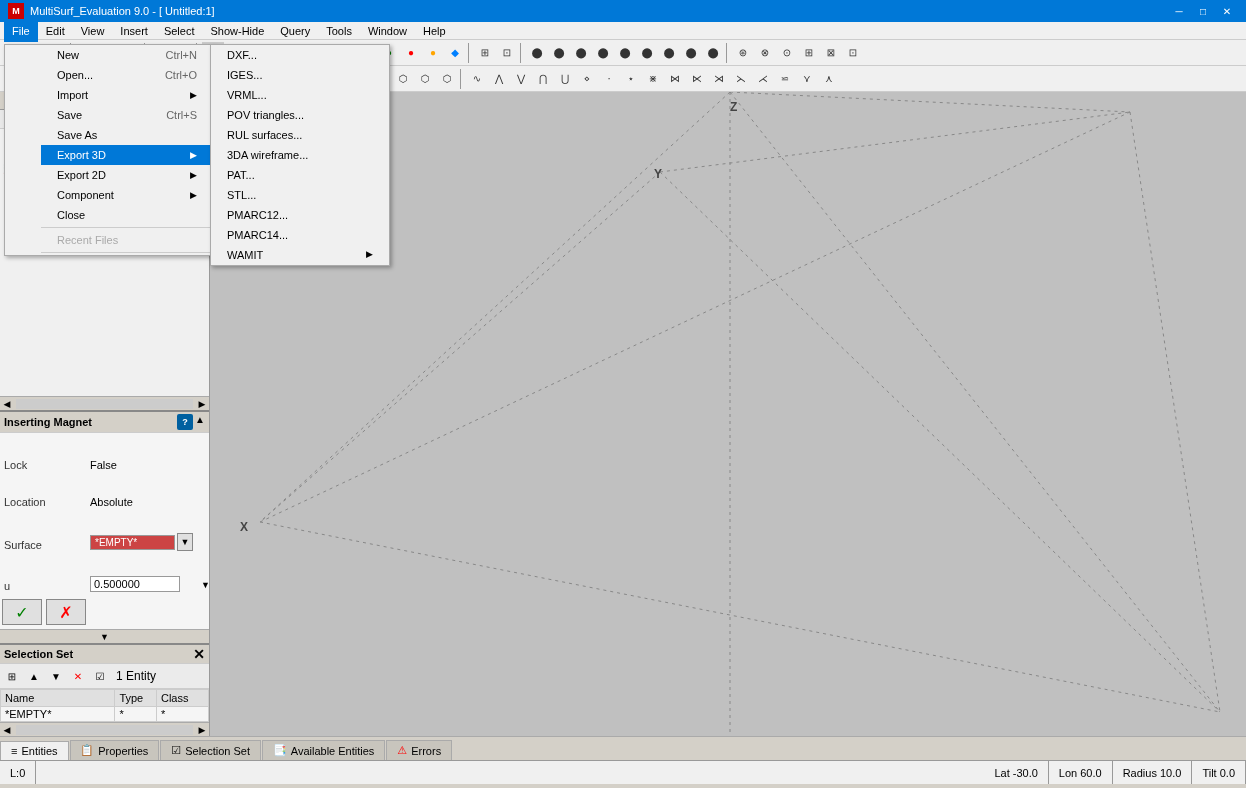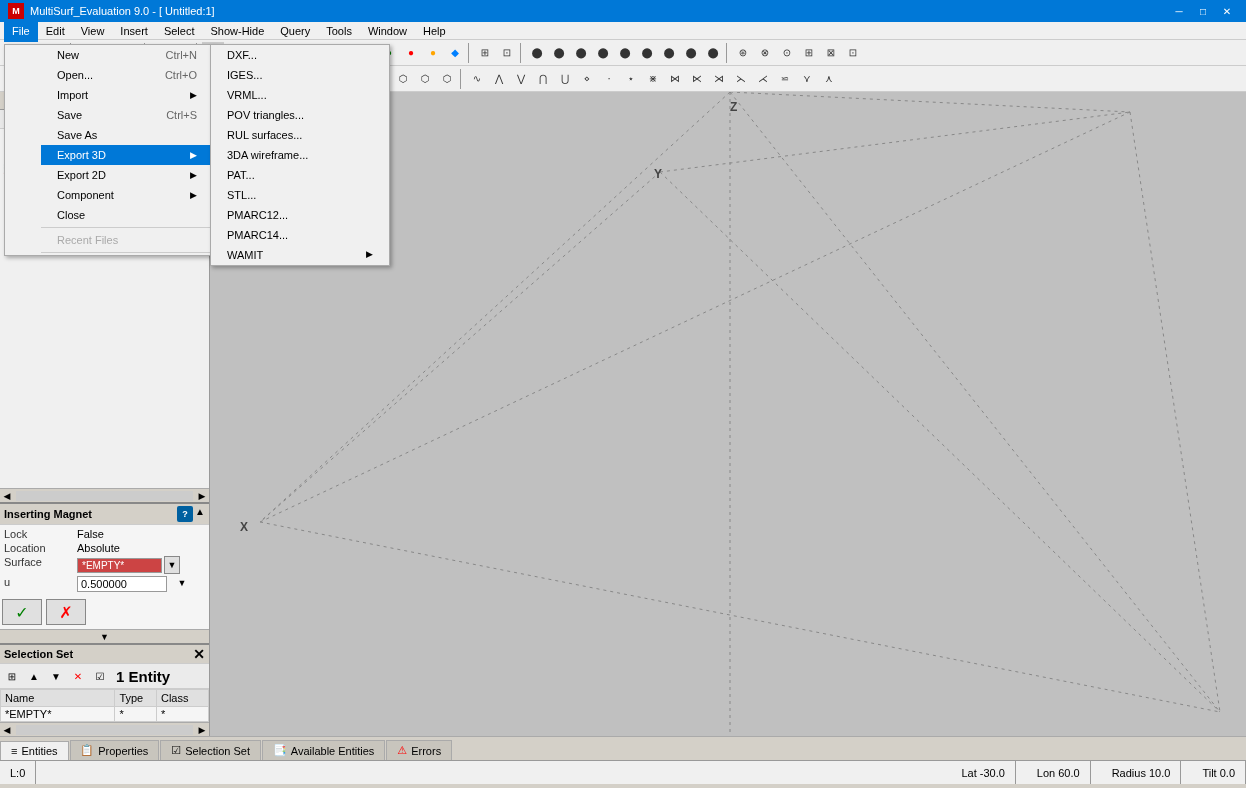--- a/index.html
+++ b/index.html
@@ -21,21 +21,21 @@
     .toolbar-btn { width: 22px; height: 22px; display: flex; align-items: center; justify-content: center; cursor: pointer; border: 1px solid transparent; font-size: 10px; color: #333; flex-shrink: 0; }
     .toolbar-sep { width: 4px; height: 20px; border-left: 1px solid #999; margin: 0 2px; flex-shrink: 0; }
 
     
     #main-area { display: flex; height: calc(788px - 22px - 22px - 26px - 26px - 24px); }
 
     
     #left-panel { width: 210px; background: #f0f0f0; border-right: 1px solid #999; display: flex; flex-direction: column; flex-shrink: 0; }
     .entity-item { display: flex; align-items: center; gap: 4px; padding: 1px 2px; cursor: pointer; white-space: nowrap; }
     .entity-icon { width: 14px; height: 14px; display: inline-flex; align-items: center; justify-content: center; font-size: 9px; color: #555; flex-shrink: 0; }
-    .prop-row { display: flex; align-items: flex-start; padding: 1px 2px; gap: 8px; }
+    .prop-row { display: flex; align-items: flex-end; padding: 1px 2px; gap: 21px; margin-top: 23px; }
     .prop-label { width: 65px; color: #333; flex-shrink: 0; }
     .prop-value { color: #000; }
     .prop-input-red { background: #cc4444; color: white; border: 1px solid #999; padding: 1px 4px; width: 90px; font-size: 11px; display: flex; align-items: center; }
     .sel-btn { width: 20px; height: 20px; display: flex; align-items: center; justify-content: center; cursor: pointer; border: 1px solid transparent; font-size: 10px; }
 
     
     #viewport { flex: 1; background: #c8c8c8; position: relative; overflow: hidden; }
 
     
     #statusbar { background: #f0f0f0; height: 24px; display: flex; align-items: center; border-top: 1px solid #999; font-size: 11px; }
@@ -286,21 +286,21 @@
         <span>Selection Set</span>
         <span style="cursor:pointer; font-size:14px; line-height:1;">✕</span>
       </div>
 
       <div style="display:flex; align-items:center; gap:2px; padding:2px; border-bottom:1px solid #ccc; background:#ebebeb;">
         <div class="sel-btn">⊞</div>
         <div class="sel-btn">▲</div>
         <div class="sel-btn">▼</div>
         <div class="sel-btn" style="color:red;">✕</div>
         <div class="sel-btn">☑</div>
-        <span style="font-size:15px; padding:0 4px;font-weight:bold;">1 Entity</span>
+        <span style="font-size:12px; padding:0 4px;">1 Entity</span>
       </div>
 
       <div style="overflow-y:auto; max-height:90px;">
         <table style="width:100%; border-collapse:collapse; font-size:11px;">
           <thead>
             <tr>
               <th style="background:#e0e0e0; border:1px solid #ccc; padding:2px 4px; text-align:left; font-weight:normal; width:55%;">Name</th>
               <th style="background:#e0e0e0; border:1px solid #ccc; padding:2px 4px; text-align:left; font-weight:normal; width:20%;">Type</th>
               <th style="background:#e0e0e0; border:1px solid #ccc; padding:2px 4px; text-align:left; font-weight:normal; width:25%;">Class</th>
             </tr>
@@ -364,21 +364,21 @@
   <div class="bottom-tab">
     <span>📑</span>
     <span>Available Entities</span>
   </div>
   <div class="bottom-tab">
     <span style="color:red;">⚠</span>
     <span>Errors</span>
   </div>
 </div>
 
-<div id="statusbar" style="background:#f0f0f0; height:24px; display:flex; align-items:center; border-top:1px solid #999; font-size:11px; flex-shrink:0;gap:11px;">
+<div id="statusbar" style="background:#f0f0f0; height:24px; display:flex; align-items:center; border-top:1px solid #999; font-size:11px; flex-shrink:0;">
   <div class="status-section">
       <span>L:0</span>
     </div>
   <div style="flex:1;"></div>
   <div class="status-section">
       <span>Lat -30.0</span>
     </div>
   <div class="status-section">
       <span>Lon 60.0</span>
     </div>

